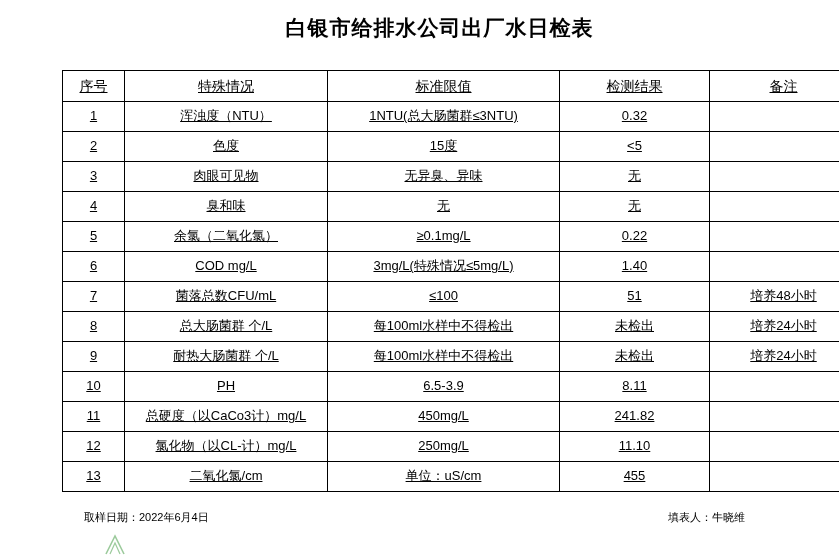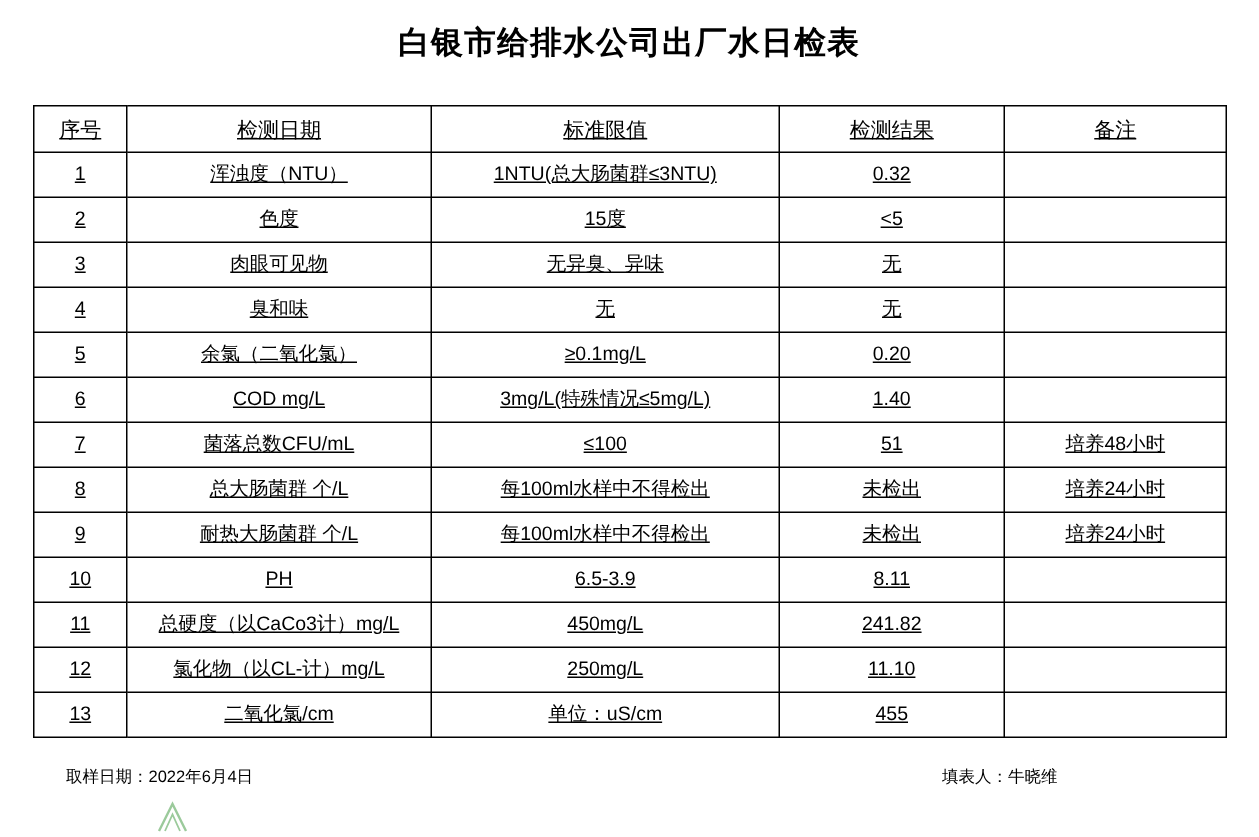--- a/index.html
+++ b/index.html
@@ -12,20 +12,21 @@
     background: #ffffff;
     font-family: "Liberation Sans", sans-serif;
     color: #000000;
     overflow: hidden;
   }
   .page {
     position: relative;
     width: 839px;
     height: 558px;
     box-sizing: border-box;
+    padding-left: 40px;
   }
   .title {
     text-align: center;
     font-size: 21px;
     font-weight: bold;
     letter-spacing: 1px;
     padding-top: 14px;
     padding-bottom: 10px;
     font-family: "Liberation Serif", serif;
   }
@@ -108,21 +109,21 @@
       <colgroup>
         <col class="col-no">
         <col class="col-item">
         <col class="col-std">
         <col class="col-res">
         <col class="col-rem">
       </colgroup>
       <thead>
         <tr>
           <td>序号</td>
-          <td>检测日期</td>
+          <td>特殊情况</td>
           <td>标准限值</td>
           <td>检测结果</td>
           <td>备注</td>
         </tr>
       </thead>
       <tbody>
         <tr>
           <td class="cell-num">1</td>
           <td class="cell-cn">浑浊度（NTU）</td>
           <td class="cell-mixed">1NTU(总大肠菌群≤3NTU)</td>
@@ -147,21 +148,21 @@
           <td class="cell-num">4</td>
           <td class="cell-cn">臭和味</td>
           <td class="cell-cn">无</td>
           <td class="cell-cn">无</td>
           <td class="cell-cn"></td>
         </tr>
         <tr>
           <td class="cell-num">5</td>
           <td class="cell-cn">余氯（二氧化氯）</td>
           <td class="cell-mixed">≥0.1mg/L</td>
-          <td class="cell-num">0.20</td>
+          <td class="cell-num">0.22</td>
           <td class="cell-cn"></td>
         </tr>
         <tr>
           <td class="cell-num">6</td>
           <td class="cell-mixed">COD        mg/L</td>
           <td class="cell-mixed">3mg/L(特殊情况≤5mg/L)</td>
           <td class="cell-num">1.40</td>
           <td class="cell-cn"></td>
         </tr>
         <tr>

